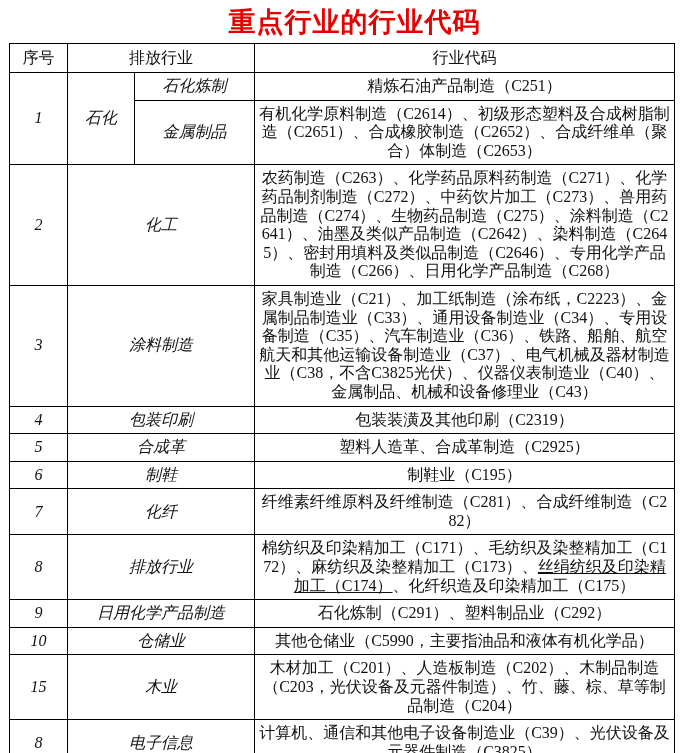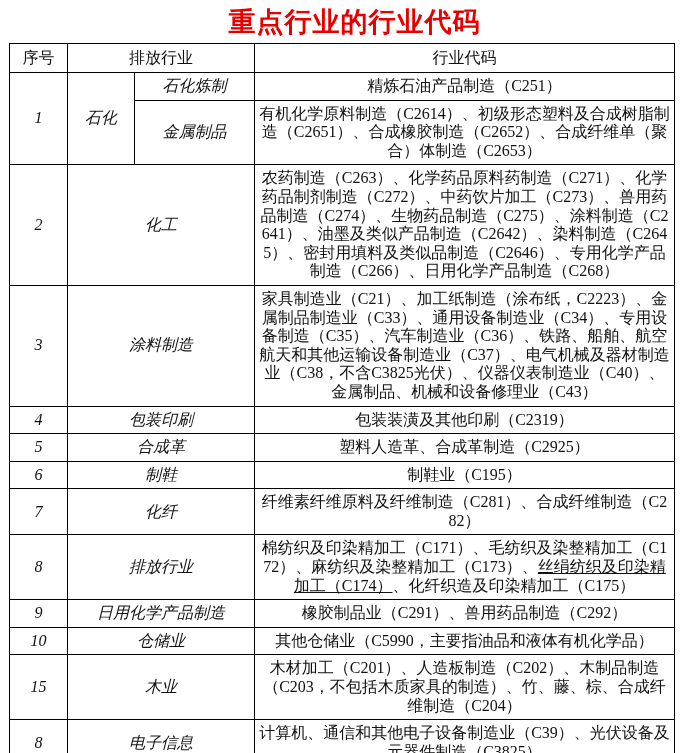--- a/index.html
+++ b/index.html
@@ -115,31 +115,31 @@
         <td class="c-code">纤维素纤维原料及纤维制造（C281）、合成纤维制造（C282）</td>
       </tr>
       <tr>
         <td class="c-no">8</td>
         <td class="c-ind" colspan="2">排放行业</td>
         <td class="c-code"><span class="">棉纺织及印染精加工（C171）、毛纺织及染整精加工（C172）、麻纺织及染整精加工（C173）、</span><span class="u-seg">丝绢纺织及印染精加工（C174）</span><span class="">、化纤织造及印染精加工（C175）</span></td>
       </tr>
       <tr>
         <td class="c-no">9</td>
         <td class="c-ind" colspan="2">日用化学产品制造</td>
-        <td class="c-code">橡胶制品业（C291）、兽用药品制造（C292）</td>
+        <td class="c-code">石化炼制（C291）、塑料制品业（C292）</td>
       </tr>
       <tr>
         <td class="c-no">10</td>
         <td class="c-ind" colspan="2">仓储业</td>
         <td class="c-code">其他仓储业（C5990，主要指油品和液体有机化学品）</td>
       </tr>
       <tr>
         <td class="c-no">15</td>
         <td class="c-ind" colspan="2">木业</td>
-        <td class="c-code">木材加工（C201）、人造板制造（C202）、木制品制造（C203，不包括木质家具的制造）、竹、藤、棕、合成纤维制造（C204）</td>
+        <td class="c-code">木材加工（C201）、人造板制造（C202）、木制品制造（C203，光伏设备及元器件制造）、竹、藤、棕、草等制品制造（C204）</td>
       </tr>
       <tr>
         <td class="c-no">8</td>
         <td class="c-ind" colspan="2">电子信息</td>
         <td class="c-code">计算机、通信和其他电子设备制造业（C39）、光伏设备及元器件制造（C3825）</td>
       </tr>
     </tbody>
 </table>
 
 </body></html>

